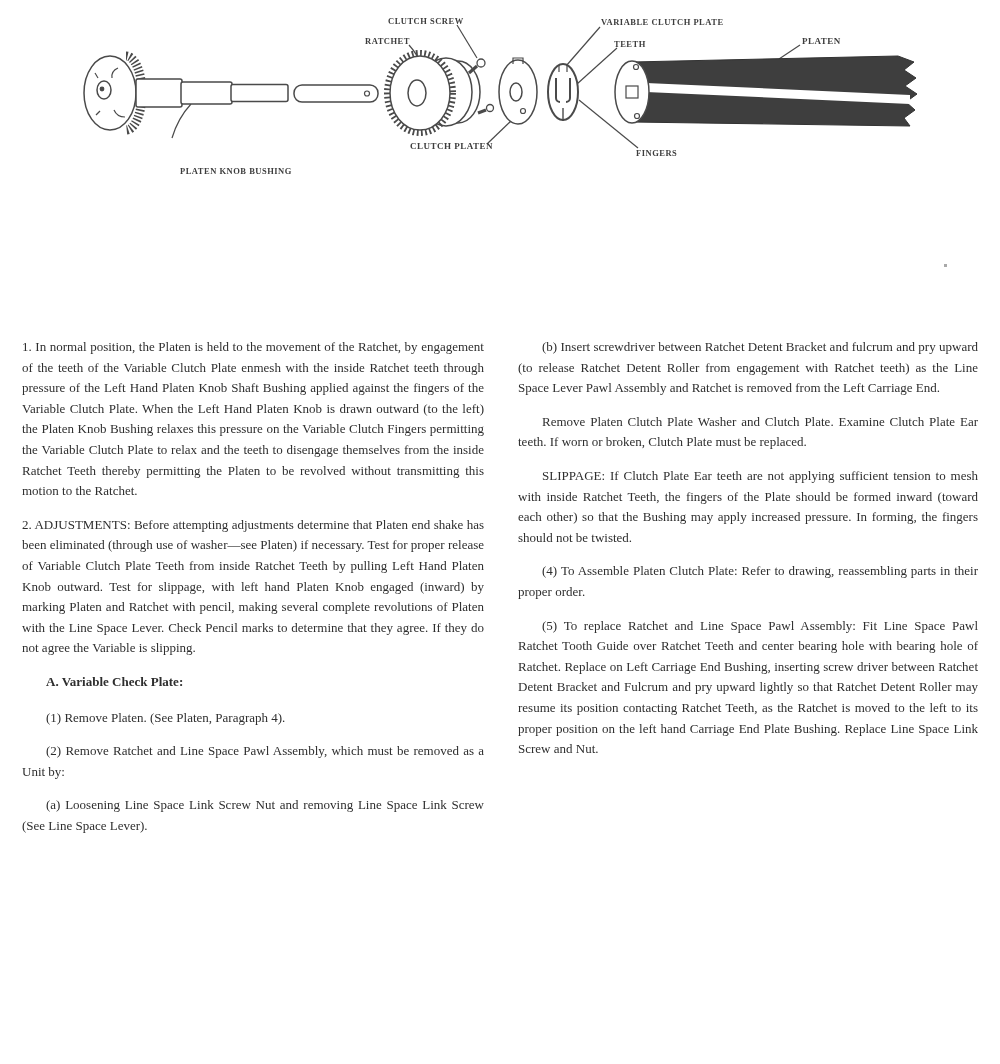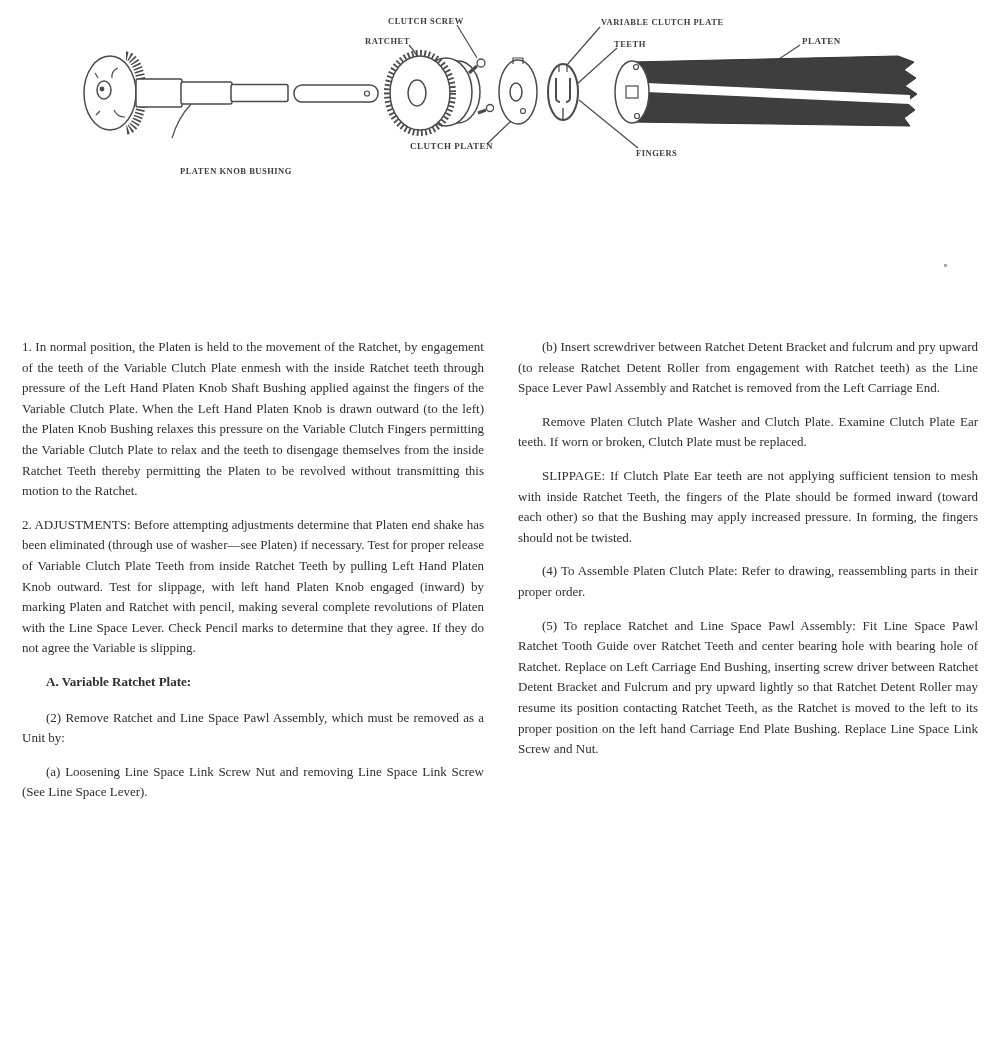--- a/index.html
+++ b/index.html
@@ -135,21 +135,22 @@
     <div class="dlabel lbl-platen-knob-bushing">PLATEN KNOB BUSHING</div>
     <div class="dlabel lbl-clutch-washer">CLUTCH PLATEN</div>
     <div class="dlabel lbl-fingers">FINGERS</div>
   </div>
 
   <div class="speck"></div>
 
   <div class="col col-left">
     <p class="para-flush">1. In normal position, the Platen is held to the movement of the Ratchet, by engagement of the teeth of the Variable Clutch Plate enmesh with the inside Ratchet teeth through pressure of the Left Hand Platen Knob Shaft Bushing applied against the fingers of the Variable Clutch Plate. When the Left Hand Platen Knob is drawn outward (to the left) the Platen Knob Bushing relaxes this pressure on the Variable Clutch Fingers permitting the Variable Clutch Plate to relax and the teeth to disengage themselves from the inside Ratchet Teeth thereby permitting the Platen to be revolved without transmitting this motion to the Ratchet.</p>
     <p class="para-flush">2. ADJUSTMENTS: Before attempting adjustments determine that Platen end shake has been eliminated (through use of washer—see Platen) if necessary. Test for proper release of Variable Clutch Plate Teeth from inside Ratchet Teeth by pulling Left Hand Platen Knob outward. Test for slippage, with left hand Platen Knob engaged (inward) by marking Platen and Ratchet with pencil, making several complete revolutions of Platen with the Line Space Lever. Check Pencil marks to determine that they agree. If they do not agree the Variable is slipping.</p>
-    <p class="para-heading">A. Variable Ratchet Plate:</p>
+    <p class="para-heading">A. Variable Check Plate:</p>
+    <p class="para-indent">(1) Remove Platen. (See Platen, Paragraph 4).</p>
     <p class="para-indent">(2) Remove Ratchet and Line Space Pawl Assembly, which must be removed as a Unit by:</p>
     <p class="para-indent">(a) Loosening Line Space Link Screw Nut and removing Line Space Link Screw (See Line Space Lever).</p>
   </div>
 
   <div class="col col-right">
     <p class="para-indent">(b) Insert screwdriver between Ratchet Detent Bracket and fulcrum and pry upward (to release Ratchet Detent Roller from engagement with Ratchet teeth) as the Line Space Lever Pawl Assembly and Ratchet is removed from the Left Carriage End.</p>
     <p class="para-indent">Remove Platen Clutch Plate Washer and Clutch Plate. Examine Clutch Plate Ear teeth. If worn or broken, Clutch Plate must be replaced.</p>
     <p class="para-indent">SLIPPAGE: If Clutch Plate Ear teeth are not applying sufficient tension to mesh with inside Ratchet Teeth, the fingers of the Plate should be formed inward (toward each other) so that the Bushing may apply increased pressure. In forming, the fingers should not be twisted.</p>
     <p class="para-indent">(4) To Assemble Platen Clutch Plate: Refer to drawing, reassembling parts in their proper order.</p>
     <p class="para-indent">(5) To replace Ratchet and Line Space Pawl Assembly: Fit Line Space Pawl Ratchet Tooth Guide over Ratchet Teeth and center bearing hole with bearing hole of Ratchet. Replace on Left Carriage End Bushing, inserting screw driver between Ratchet Detent Bracket and Fulcrum and pry upward lightly so that Ratchet Detent Roller may resume its position contacting Ratchet Teeth, as the Ratchet is moved to the left to its proper position on the left hand Carriage End Plate Bushing. Replace Line Space Link Screw and Nut.</p>

